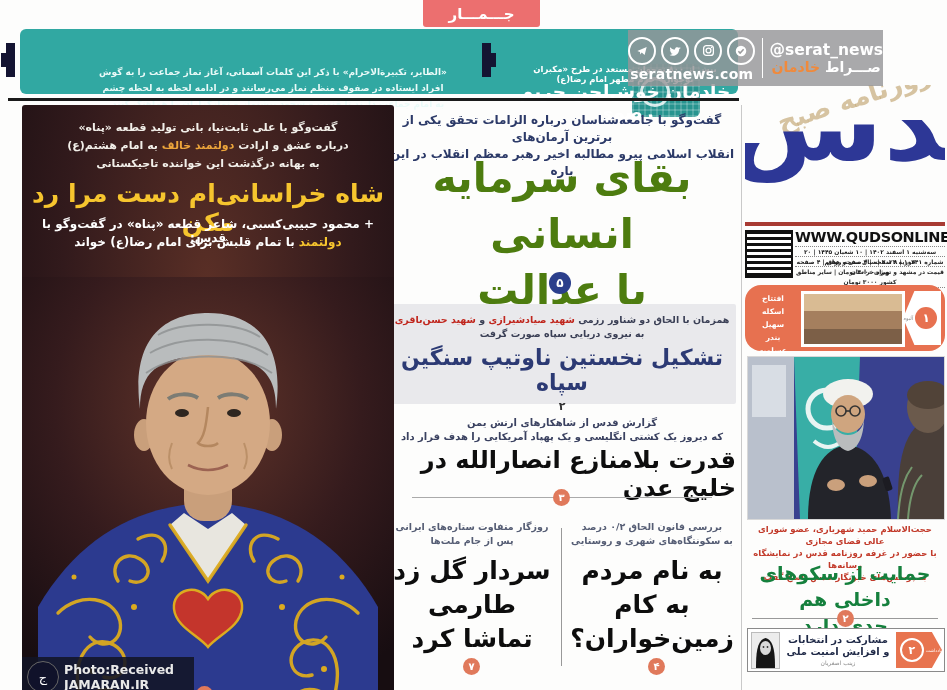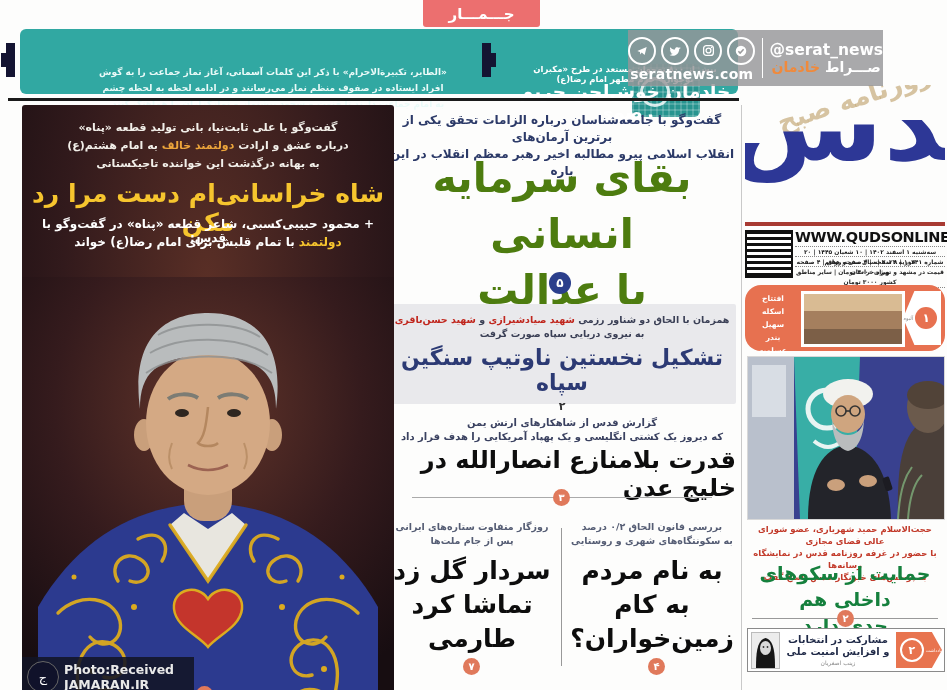--- a/index.html
+++ b/index.html
@@ -313,22 +313,22 @@
         <div>زمین‌خواران؟</div>
       </div>
     </div>
     <div class="bcol" style="left:0;" dir="rtl">
       <div class="bk">
         <div>روزگار متفاوت ستاره‌های ایرانی</div>
         <div>پس از جام ملت‌ها</div>
       </div>
       <div class="bh">
         <div>سردار گل زد</div>
+        <div>طارمی</div>
         <div>تماشا کرد</div>
-        <div>طارمی</div>
       </div>
     </div>
   </div>
   <div class="abs cnum ccue" style="left:648px;top:658px;">۴</div>
   <div class="abs cnum ccue" style="left:463px;top:658px;">۷</div>
 
   <div class="abs pblock">
     <div class="pk" style="top:16px;" dir="rtl">گفت‌وگو با علی ثابت‌نیا، بانی تولید قطعه «پناه»</div>
     <div class="pk" style="top:34px;" dir="rtl">
       <span>درباره عشق و ارادت</span>

